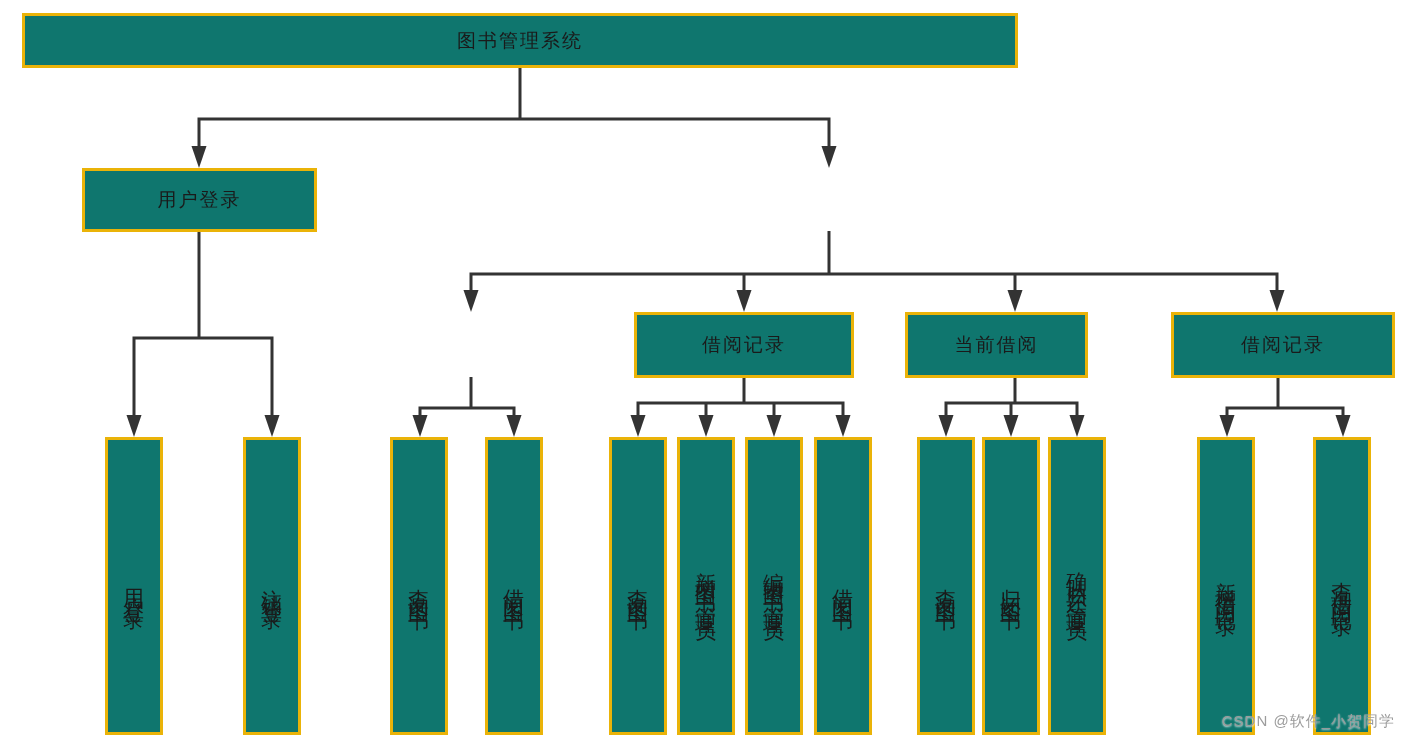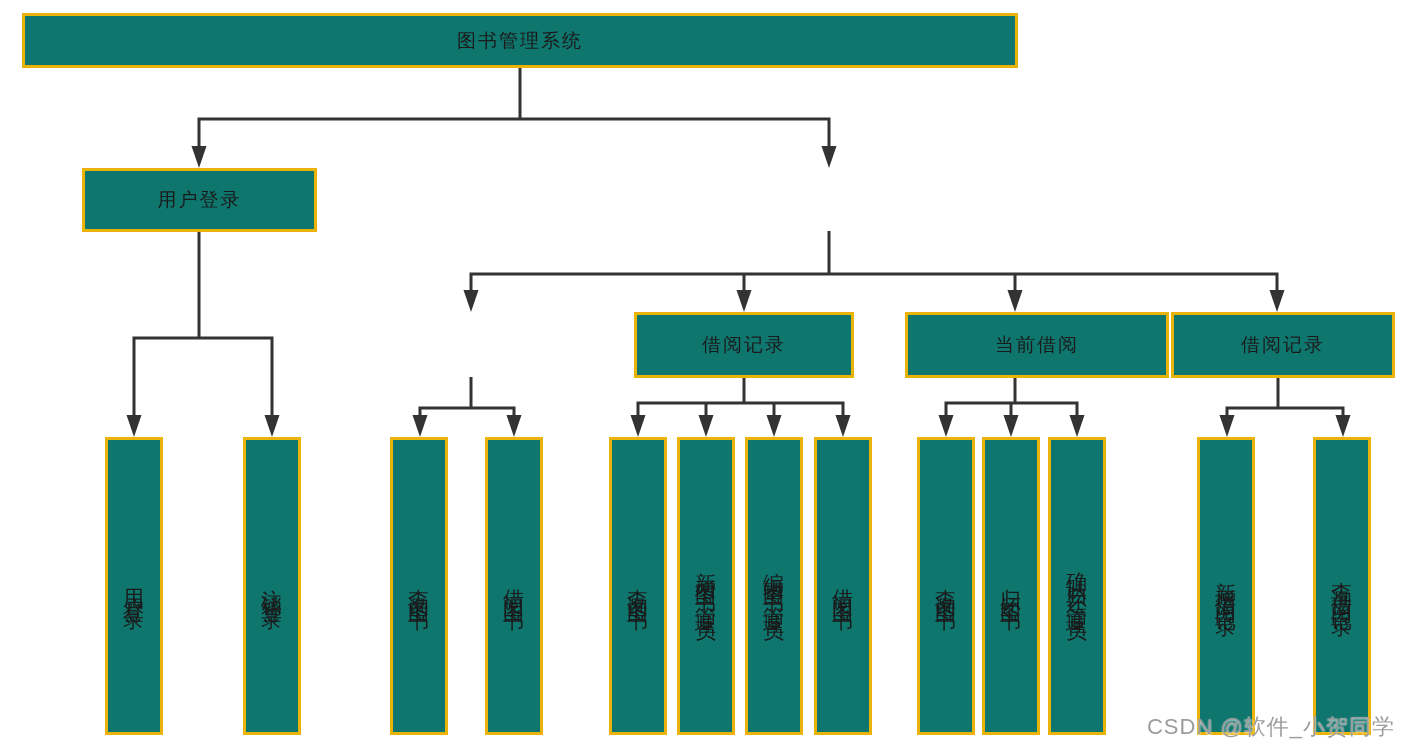--- a/index.html
+++ b/index.html
@@ -45,21 +45,21 @@
     writing-mode: vertical-rl;
     text-orientation: mixed;
     font-size: 21px;
     letter-spacing: 7px;
     line-height: 1;
     padding: 6px 0;
   }
   .watermark {
     position: absolute;
     right: 10px; top: 712px;
-    font-size: 22px;
+    font-size: 15px;
     color: #9c9c9c;
     letter-spacing: 1px;
     z-index: 5;
     text-shadow: 0 1px 2px rgba(255,255,255,0.9);
     white-space: nowrap;
   }
 </style>
 </head>
 <body>
 
@@ -115,21 +115,21 @@
       <polygon points="1219.5,415 1234.5,415 1227,437"></polygon>
       <polygon points="1335.5,415 1350.5,415 1343,437"></polygon>
     </g>
   </svg>
 
   <div class="box hbox root">图书管理系统</div>
 
   <div class="box hbox" style="left:82px;top:168px;width:235px;height:64px">用户登录</div>
 
   <div class="box hbox" style="left:634px;top:312px;width:220px;height:66px">借阅记录</div>
-  <div class="box hbox" style="left:905px;top:312px;width:264px;height:66px">当前借阅</div>
+  <div class="box hbox" style="left:905px;top:312px;width:183px;height:66px">当前借阅</div>
   <div class="box hbox" style="left:1171px;top:312px;width:224px;height:66px">借阅记录</div>
 
   <div class="box vbox" style="left:105px">用户登录</div>
   <div class="box vbox" style="left:243px">注销登录</div>
 
   <div class="box vbox" style="left:390px">查询图书</div>
   <div class="box vbox" style="left:485px">借阅图书</div>
 
   <div class="box vbox" style="left:609px">查询图书</div>
   <div class="box vbox" style="left:677px">新增图书（管理员）</div>

